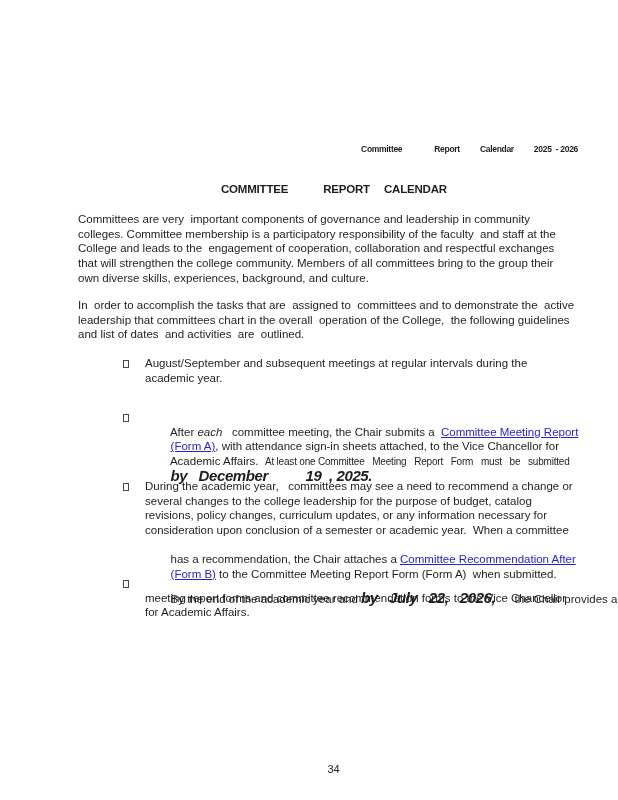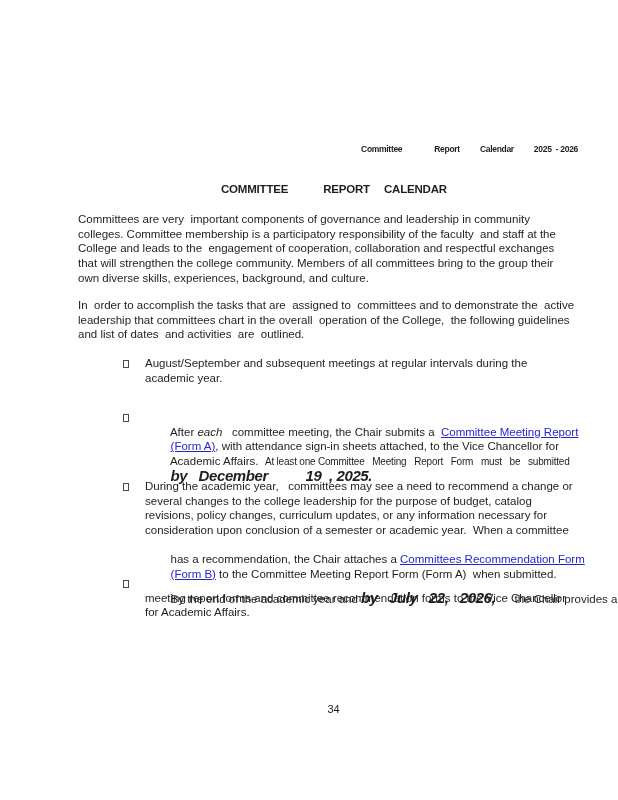--- a/index.html
+++ b/index.html
@@ -52,21 +52,21 @@
   }
   .bullet .content { margin-left:22px; }
 
   .i  { font-style:italic; }
   .ij { font-size:10px; letter-spacing:-0.2px; }
   .d  { font-style:italic; font-size:15px; letter-spacing:-0.4px; font-weight:bold; }
 
   a.doclink { color:#2424cf; text-decoration:underline; cursor:pointer; }
 
   .page-number {
-    position:absolute; top:659px; left:50px; width:567px;
+    position:absolute; top:719px; left:50px; width:567px;
     text-align:center; font-size:11px;
   }
 </style>
 </head>
 <body>
 
 <div class="page">
 
   <div class="running-header">
     <span class="hpart1">Committee</span>
@@ -122,21 +122,21 @@
   </div>
 
   <div class="bullet bullet-3">
     <span class="marker"></span>
     <div class="content">
       <div class="line">During the academic year,   committees may see a need to recommend a change or</div>
       <div class="line">several changes to the college leadership for the purpose of budget, catalog</div>
       <div class="line">revisions, policy changes, curriculum updates, or any information necessary for</div>
       <div class="line">consideration upon conclusion of a semester or academic year.  When a committee</div>
       <div class="line">
-        <span>has a recommendation, the Chair attaches a </span><a class="doclink">Committees Recommendation Form</a>
+        <span>has a recommendation, the Chair attaches a </span><a class="doclink">Committee Recommendation After</a>
       </div>
       <div class="line">
         <a class="doclink">(Form B)</a><span> to the Committee Meeting Report Form (Form A)  when submitted.</span>
       </div>
     </div>
   </div>
 
   <div class="bullet bullet-4">
     <span class="marker"></span>
     <div class="content">

